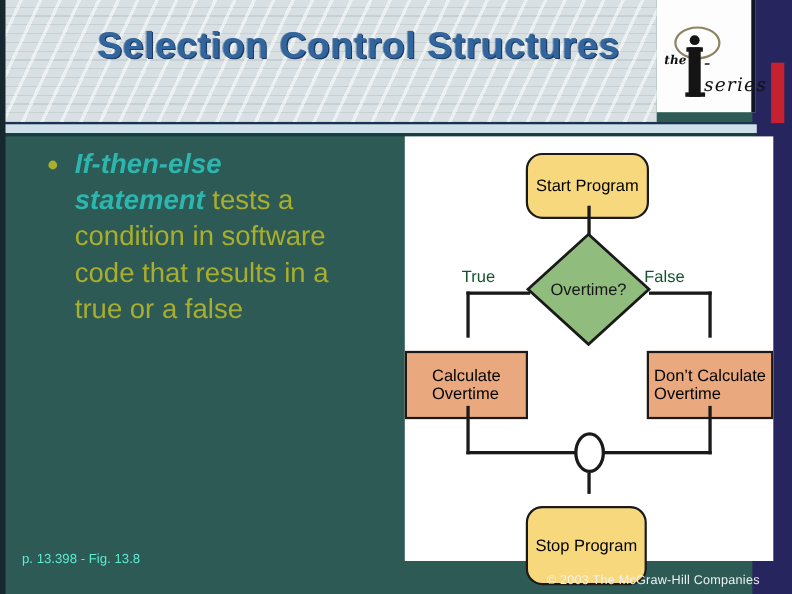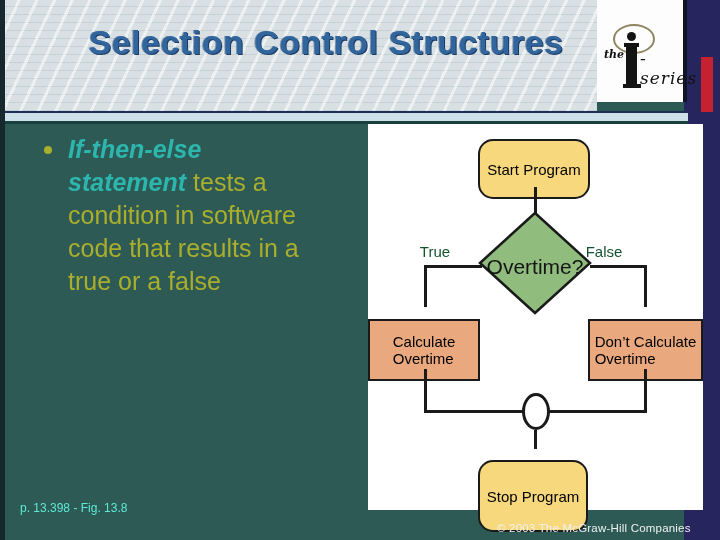--- a/index.html
+++ b/index.html
@@ -59,21 +59,21 @@
   .node{position:absolute;display:flex;align-items:center;justify-content:center;text-align:left;
     color:#000000;font-size:15px;line-height:17px;white-space:pre-line;box-sizing:border-box;margin-top:12px;}
   .terminator{background:#f8d87d;border:2px solid #1a1a1a;border-radius:15px;}
   .process{background:#e9a87e;border:2px solid #1a1a1a;}
   .n-start{left:110px;top:3px;width:112px;height:60px;}
   .n-stop{left:110px;top:324px;width:110px;height:72px;}
   .n-yes{left:0px;top:183px;width:112px;height:62px;}
   .n-no{left:220px;top:183px;width:115px;height:62px;}
   .diamond-svg{position:absolute;left:110px;top:87px;width:114px;height:104px;}
   .decision-label{position:absolute;left:110px;top:131px;width:114px;text-align:center;
-    font-size:21px;color:#151515;}
+    font-size:15px;color:#151515;}
   .branch-label{position:absolute;width:60px;text-align:center;font-size:15px;color:#14532d;top:119px;}
   .lbl-true{left:37px;}
   .lbl-false{left:206px;}
   .fl-line{position:absolute;background:#1a1a1a;}
   .oval{position:absolute;left:154px;top:269px;width:28px;height:37px;background:#fff;
     border:3px solid #1a1a1a;border-radius:50%;box-sizing:border-box;}
   
   .fig-caption{position:absolute;left:20px;top:501px;font-size:12px;color:#5eead4;z-index:4;}
   .copyright{position:absolute;left:497px;top:522px;font-size:11.5px;color:#eef2f1;z-index:4;letter-spacing:.2px;}
 </style>

